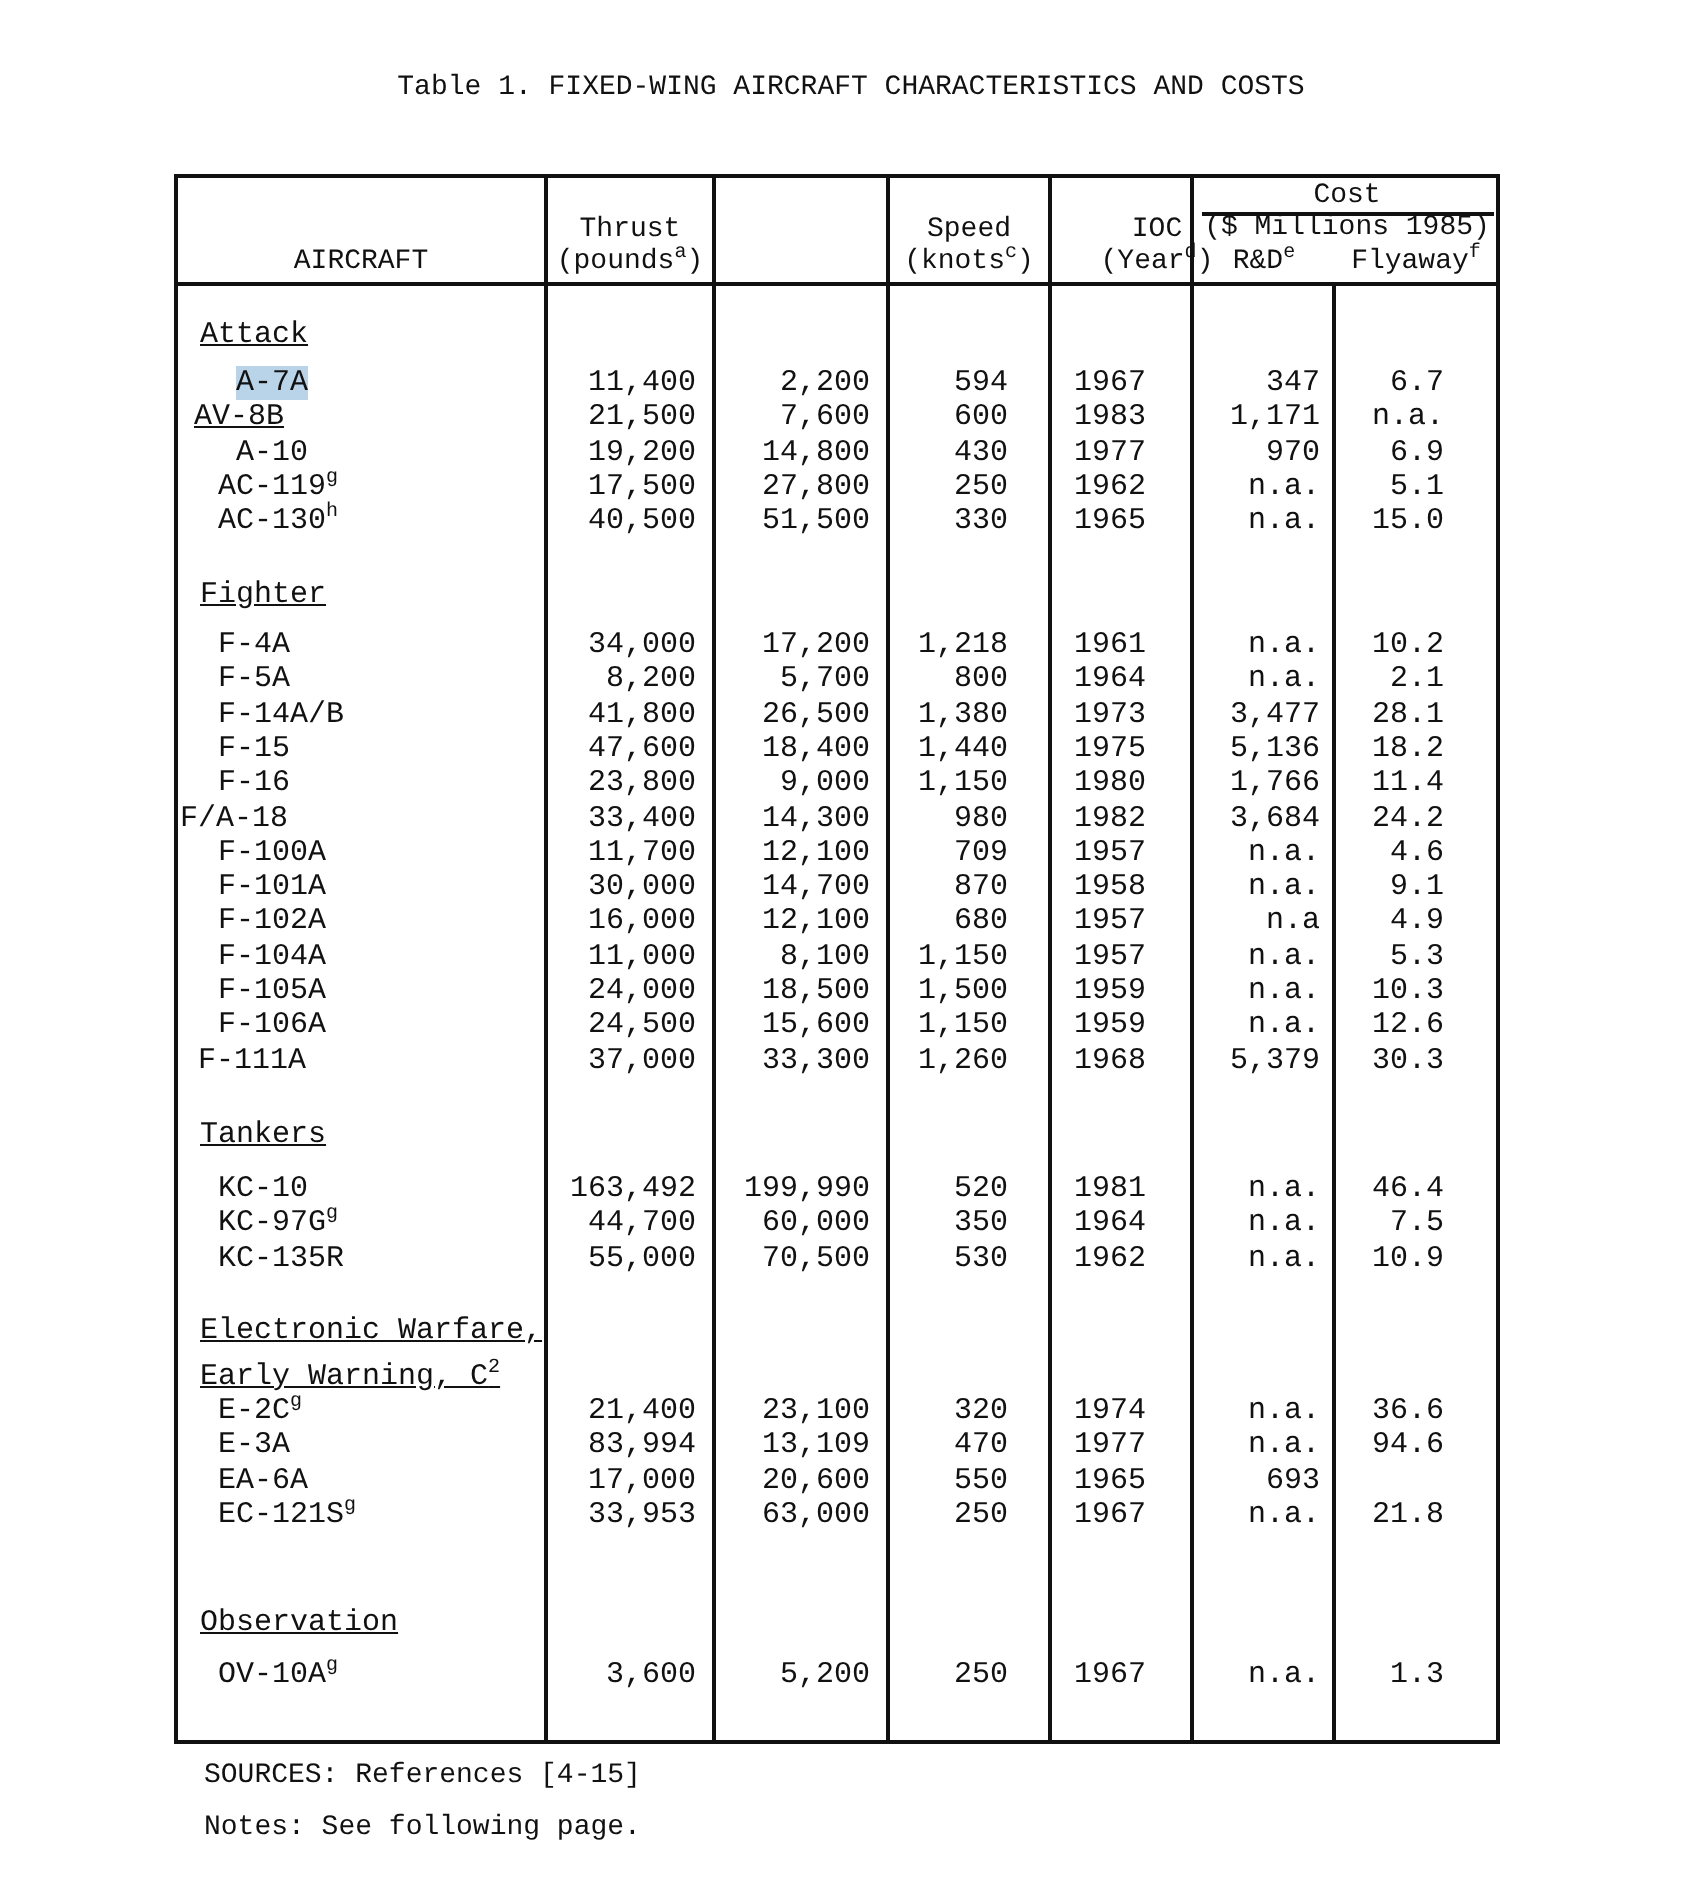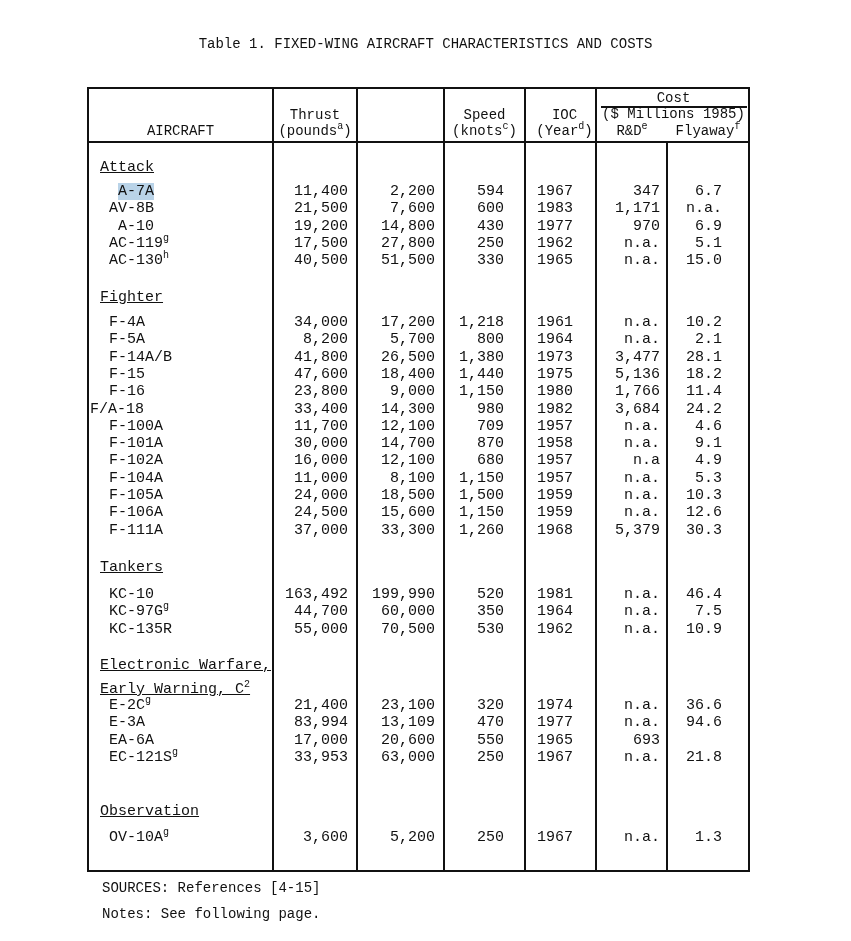--- a/index.html
+++ b/index.html
@@ -36,21 +36,21 @@
 
   <div class="hdr" style="left:0;width:183px;top:34px">AIRCRAFT</div>
   <div class="hdr" style="left:185px;width:82px;top:18px">
     <div>Thrust</div>
     <div><span>(pounds</span><sup>a</sup><span>)</span></div>
   </div>
   <div class="hdr" style="left:356px;width:79px;top:18px">
     <div>Speed</div>
     <div><span>(knots</span><sup>c</sup><span>)</span></div>
   </div>
-  <div class="hdr" style="left:440px;width:71px;top:18px">
+  <div class="hdr" style="left:454px;width:71px;top:18px">
     <div>IOC</div>
     <div><span>(Year</span><sup>d</sup><span>)</span></div>
   </div>
   <div class="hdr" style="left:508px;width:153px;top:1px">
     <div>Cost</div>
     <div>($ Millions 1985)</div>
   </div>
   <div class="hdr" style="left:508px;width:70px;top:34px"><span>R&amp;D</span><sup>e</sup></div>
   <div class="hdr" style="left:579px;width:80px;top:34px"><span>Flyaway</span><sup>f</sup></div>
 
@@ -59,21 +59,21 @@
       <div>
         <div class="cell name" style="left: 29px; top: 94px;"><span class="sel">A-7A</span><sup></sup></div>
         <div class="cell num" style="right: 400px; top: 94px;">11,400</div>
         <div class="cell num" style="right: 313px; top: 94px;">2,200</div>
         <div class="cell num" style="right: 244px; top: 94px;">594</div>
         <div class="cell num" style="right: 175px; top: 94px;">1967</div>
         <div class="cell num" style="right: 88px; top: 94px;">347</div>
         <div class="cell num" style="right: 26px; top: 94px;">6.7</div>
       </div>
       <div>
-        <div class="cell name" style="left: 20px; top: 111.3px;"><span>AV-8B</span><sup></sup></div>
+        <div class="cell name" style="left: 8px; top: 111.3px; text-decoration: underline;"><span>AV-8B</span><sup></sup></div>
         <div class="cell num" style="right: 400px; top: 111.3px;">21,500</div>
         <div class="cell num" style="right: 313px; top: 111.3px;">7,600</div>
         <div class="cell num" style="right: 244px; top: 111.3px;">600</div>
         <div class="cell num" style="right: 175px; top: 111.3px;">1983</div>
         <div class="cell num" style="right: 88px; top: 111.3px;">1,171</div>
         <div class="cell num" style="right: 26px; top: 111.3px;">n.a.</div>
       </div>
       <div>
         <div class="cell name" style="left: 29px; top: 128.6px;"><span>A-10</span><sup></sup></div>
         <div class="cell num" style="right: 400px; top: 128.6px;">19,200</div>
@@ -204,21 +204,21 @@
       <div>
         <div class="cell name" style="left: 20px; top: 415.3px;"><span>F-106A</span><sup></sup></div>
         <div class="cell num" style="right: 400px; top: 415.3px;">24,500</div>
         <div class="cell num" style="right: 313px; top: 415.3px;">15,600</div>
         <div class="cell num" style="right: 244px; top: 415.3px;">1,150</div>
         <div class="cell num" style="right: 175px; top: 415.3px;">1959</div>
         <div class="cell num" style="right: 88px; top: 415.3px;">n.a.</div>
         <div class="cell num" style="right: 26px; top: 415.3px;">12.6</div>
       </div>
       <div>
-        <div class="cell name" style="left: 20px; top: 432.6px;"><span>F-111A</span><sup></sup></div>
+        <div class="cell name" style="left: 10px; top: 432.6px;"><span>F-111A</span><sup></sup></div>
         <div class="cell num" style="right: 400px; top: 432.6px;">37,000</div>
         <div class="cell num" style="right: 313px; top: 432.6px;">33,300</div>
         <div class="cell num" style="right: 244px; top: 432.6px;">1,260</div>
         <div class="cell num" style="right: 175px; top: 432.6px;">1968</div>
         <div class="cell num" style="right: 88px; top: 432.6px;">5,379</div>
         <div class="cell num" style="right: 26px; top: 432.6px;">30.3</div>
       </div>
       <div class="section" style="left: 11px; top: 470px;">Tankers</div>
       <div>
         <div class="cell name" style="left: 20px; top: 497px;"><span>KC-10</span><sup></sup></div>

